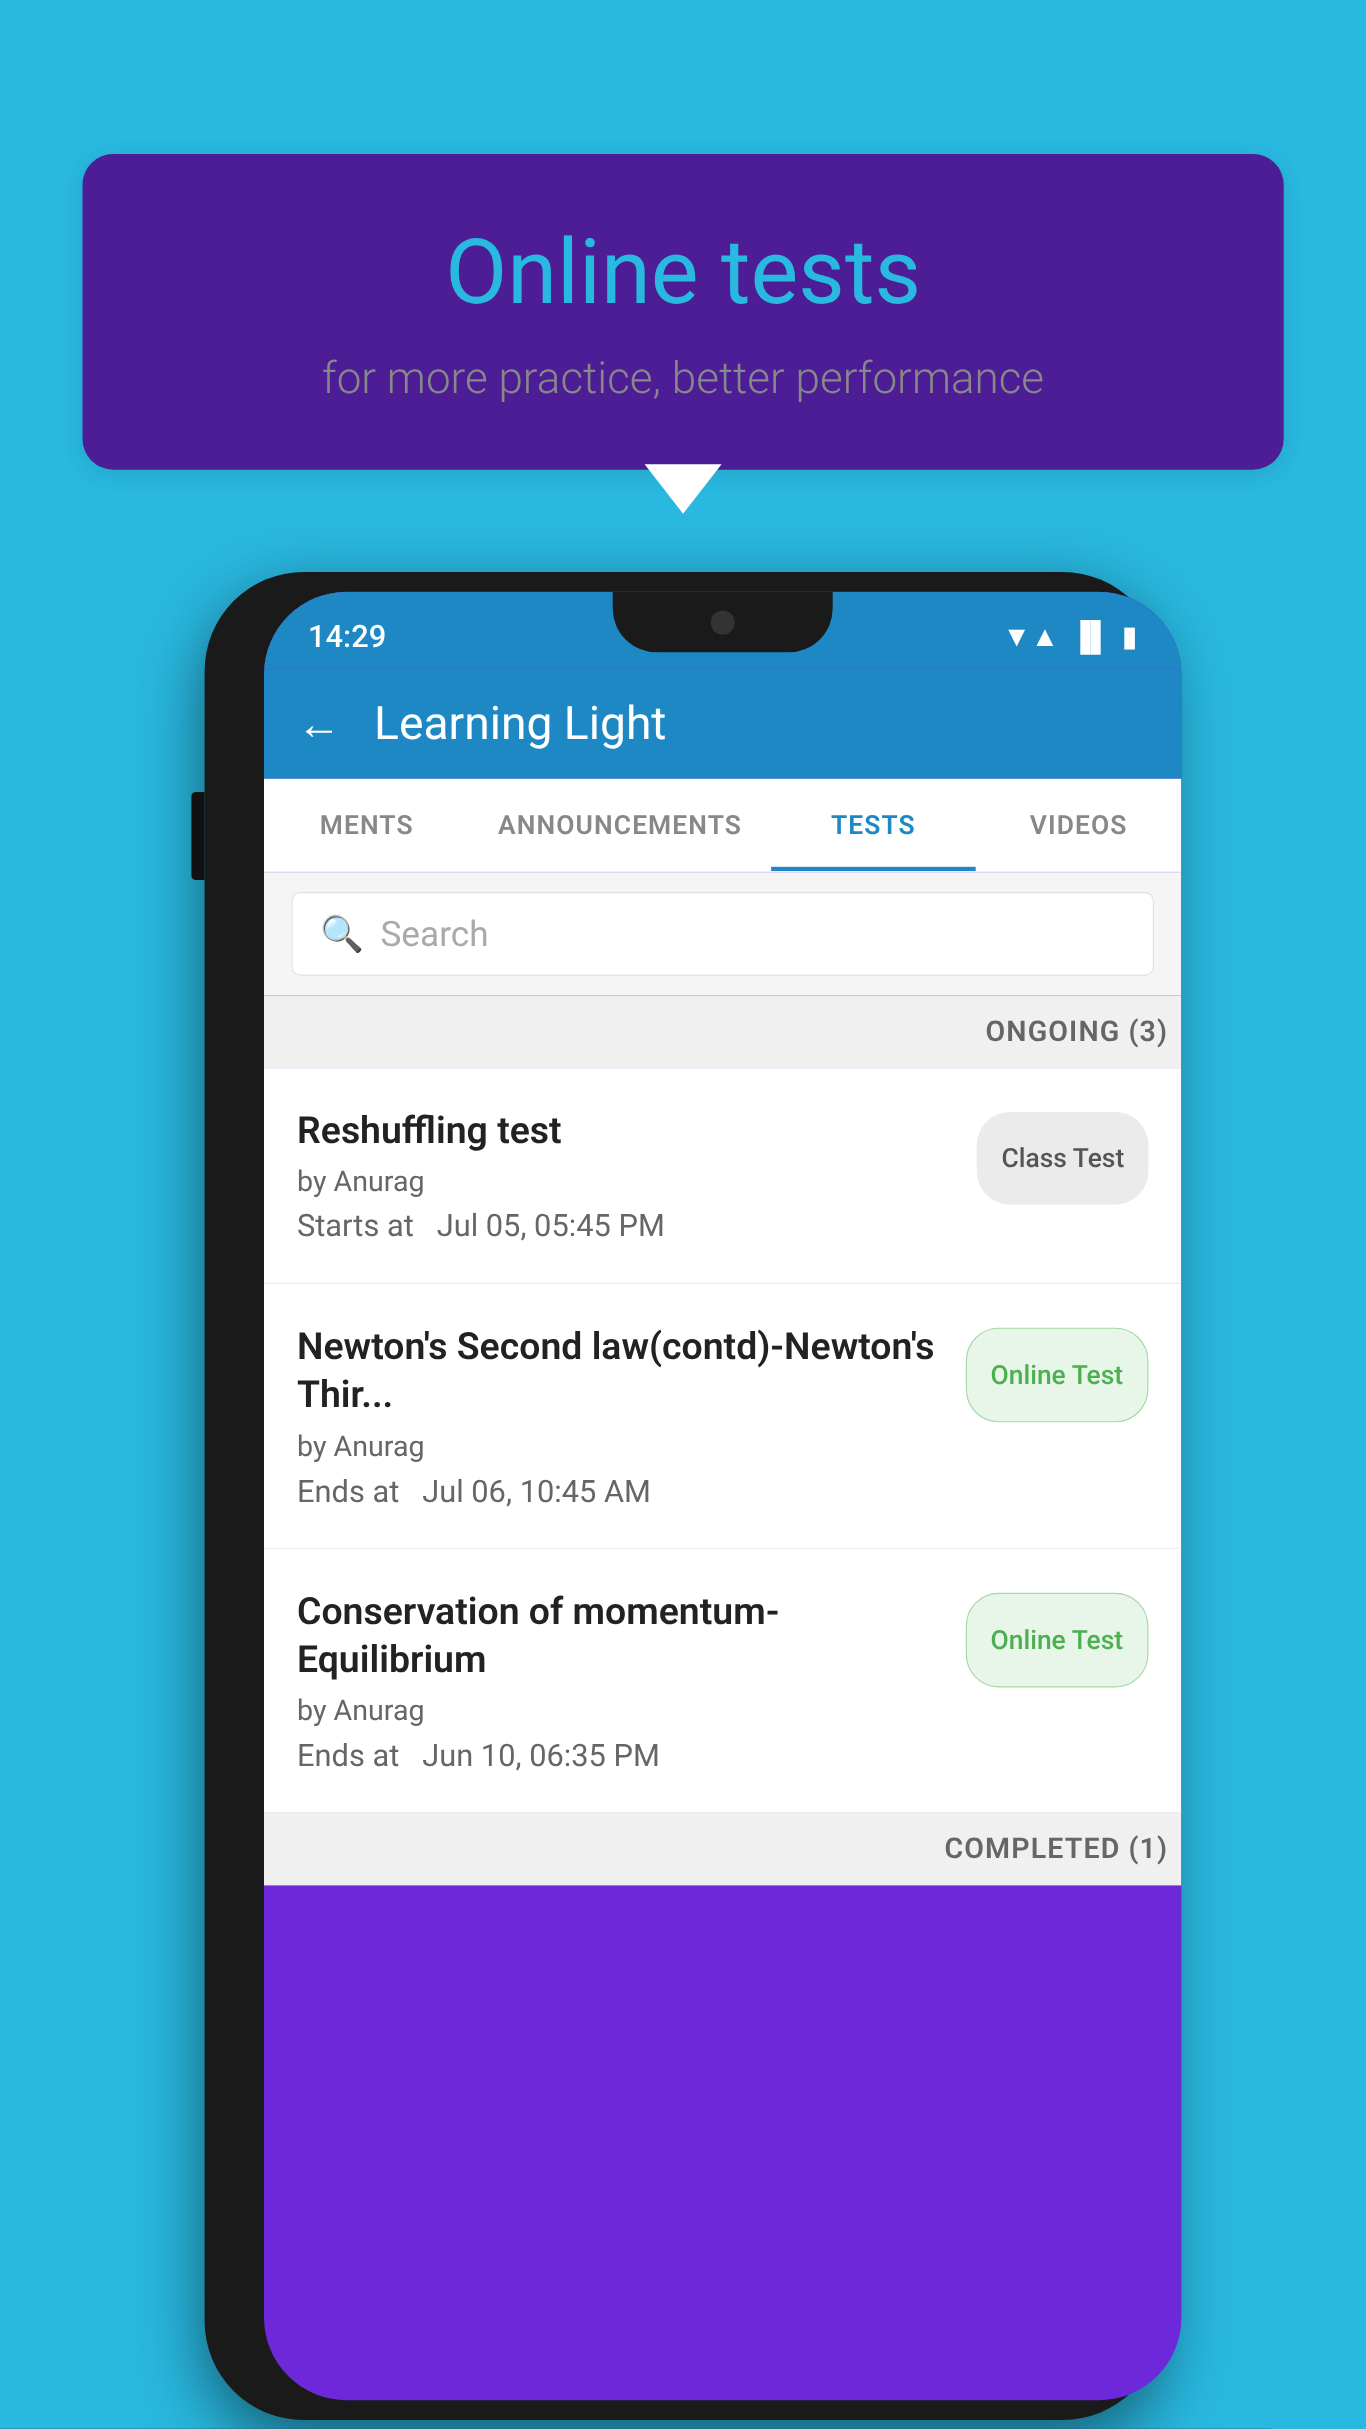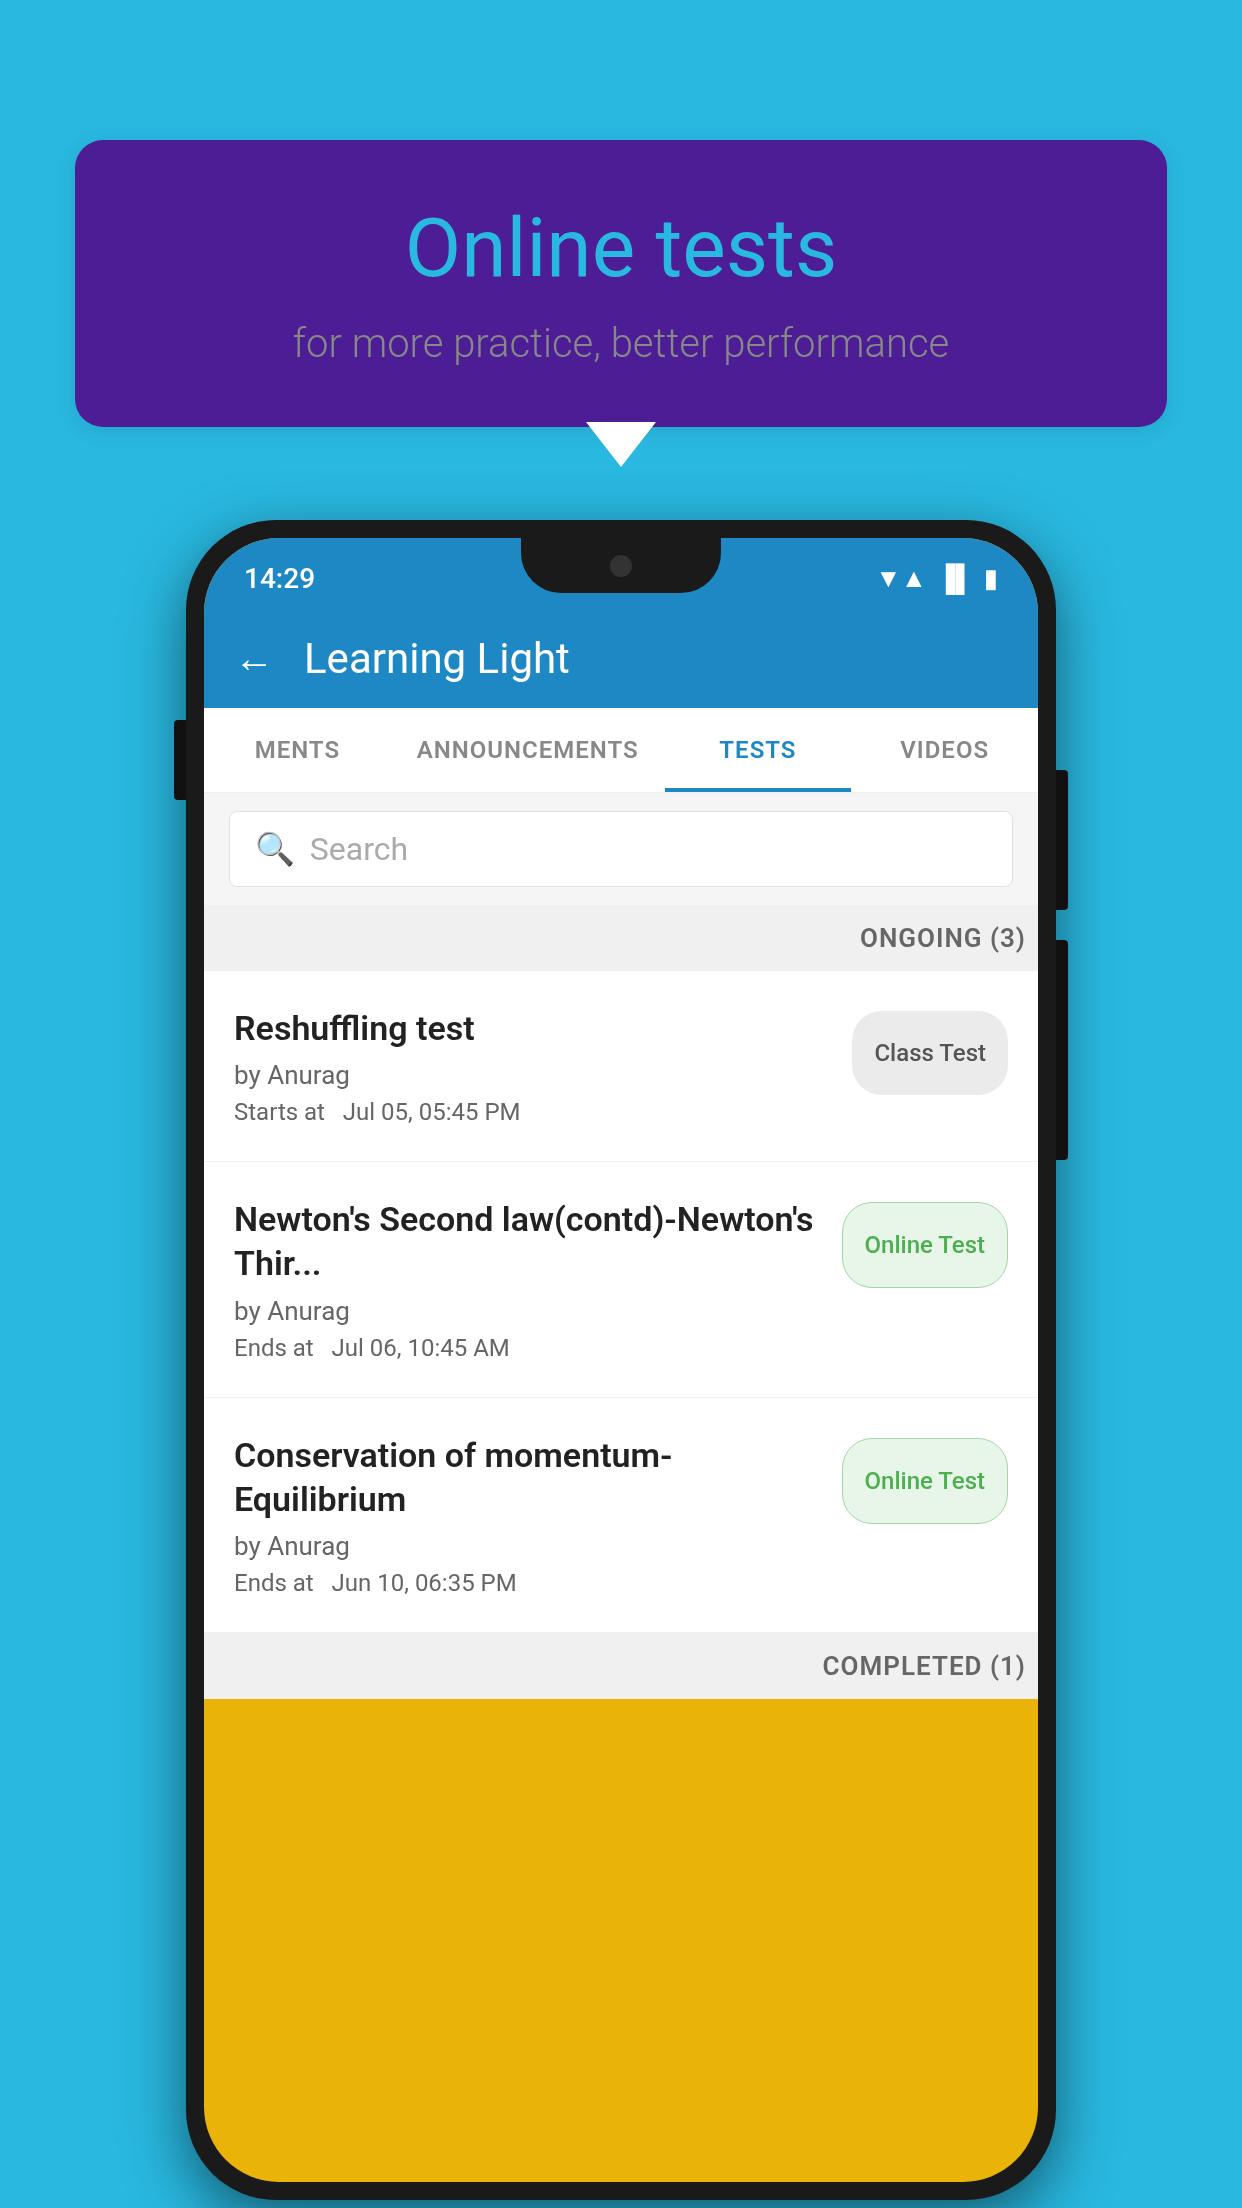--- a/index.html
+++ b/index.html
@@ -73,24 +73,25 @@
       background: #1a1a1a;
       border-radius: 90px;
       padding: 18px;
       box-shadow: 0 20px 60px rgba(0,0,0,0.5);
       position: relative;
     }
 
     .phone-inner {
       width: 100%;
       height: 100%;
-      background: #eab308;
+      background: #6d28d9;
       border-radius: 75px;
       overflow: hidden;
       position: relative;
+      margin-left: 36px;
     }
 
     
     .notch {
       position: absolute;
       top: 0;
       left: 50%;
       transform: translateX(-50%);
       width: 200px;
       height: 55px;
@@ -252,21 +253,21 @@
       line-height: 1.3;
     }
 
     .test-author {
       font-size: 26px;
       color: #666;
       margin-bottom: 8px;
     }
 
     .test-date {
-      font-size: 24px;
+      font-size: 28px;
       color: #666;
     }
 
     .test-badge {
       padding: 28px 22px;
       border-radius: 30px;
       font-size: 24px;
       font-weight: 500;
       white-space: nowrap;
       margin-top: 5px;

